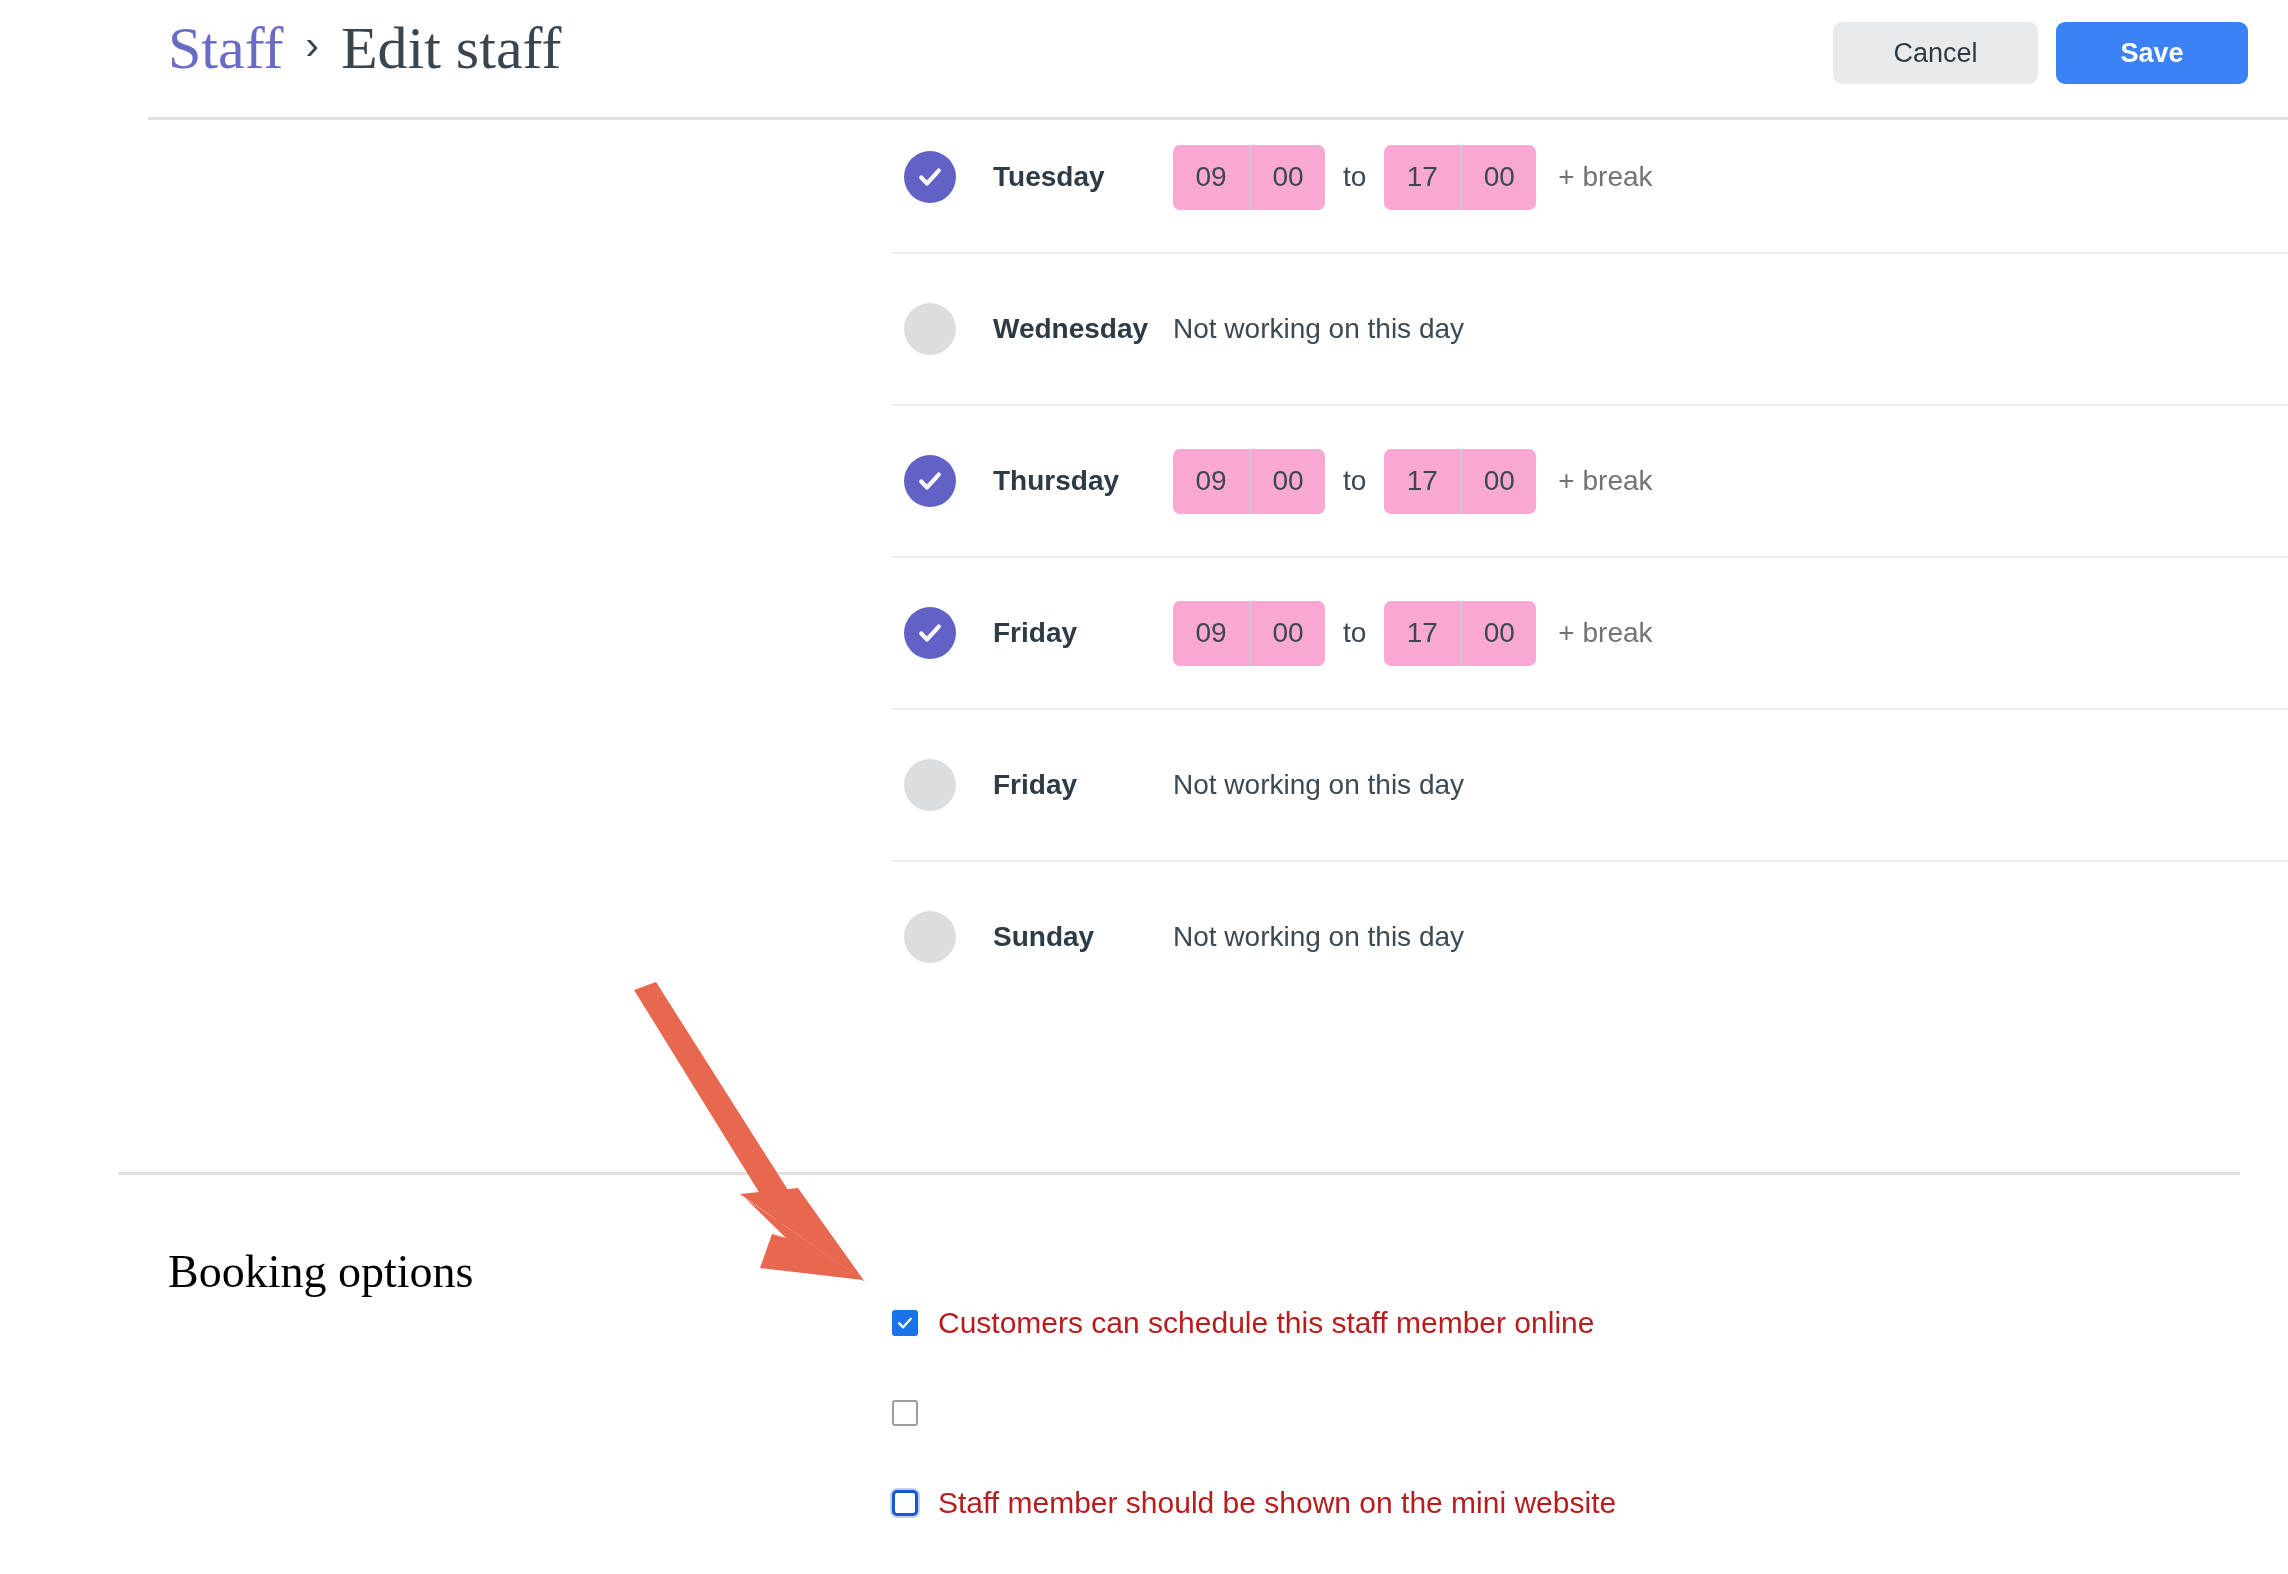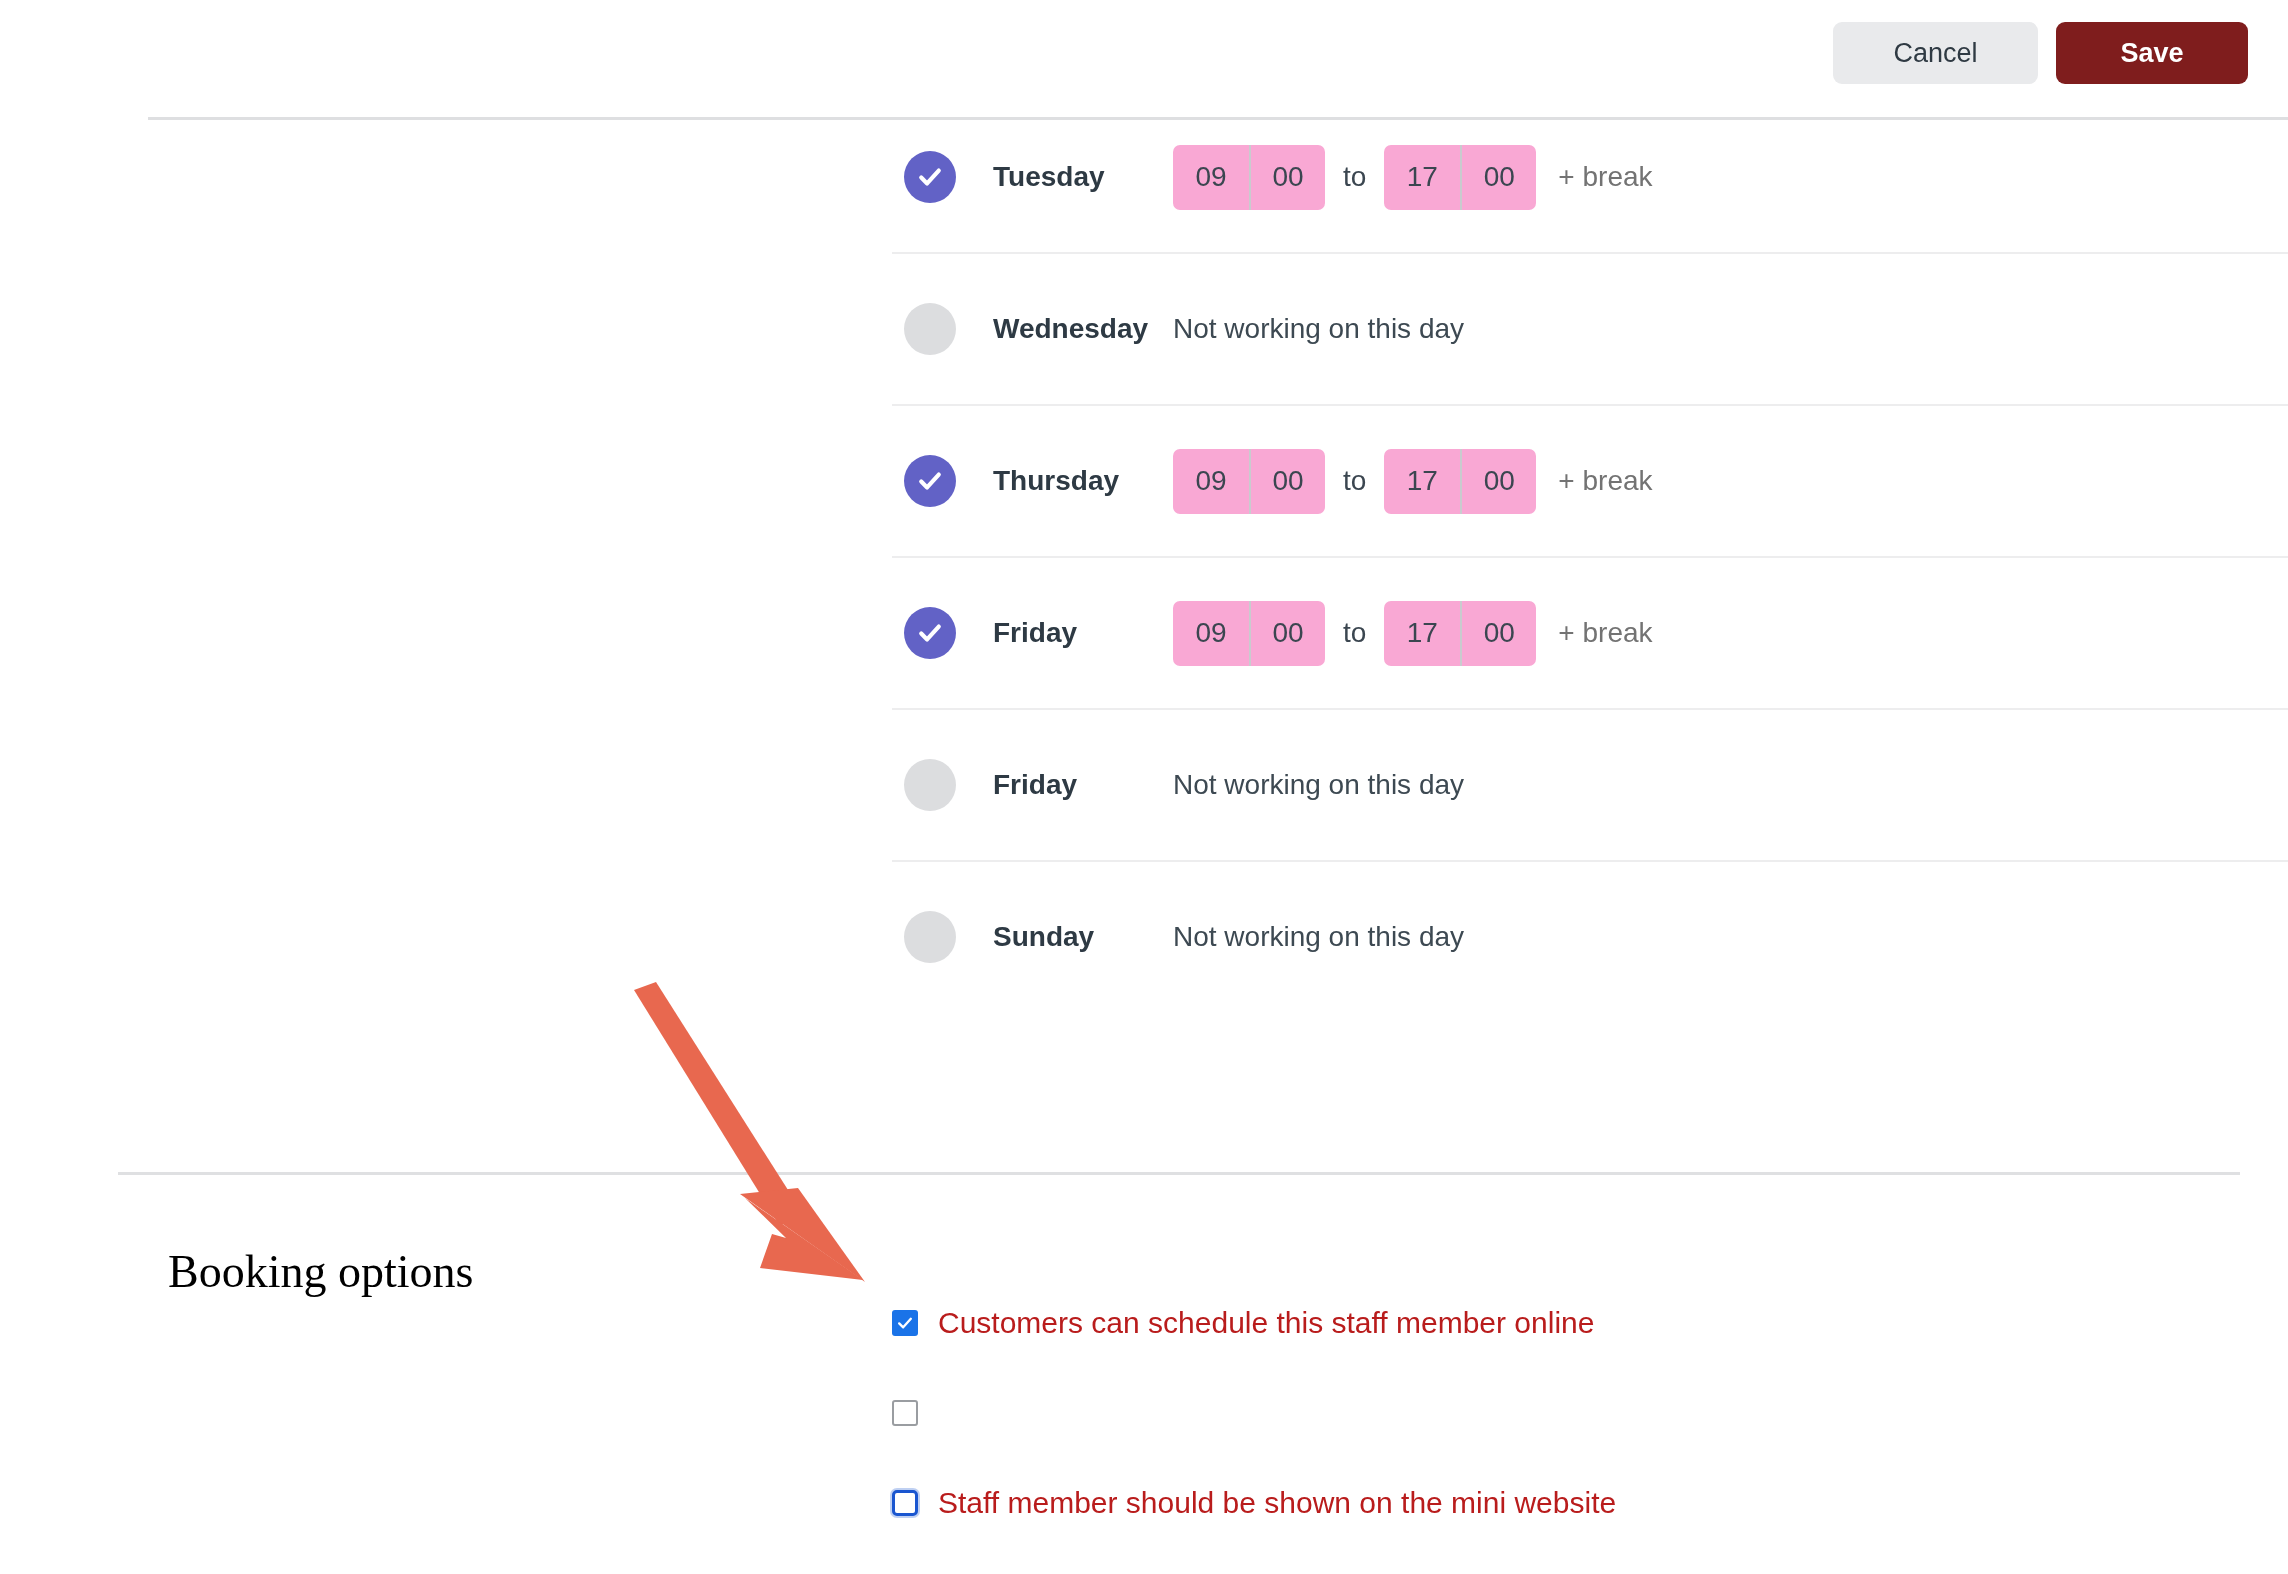--- a/index.html
+++ b/index.html
@@ -110,21 +110,21 @@
     justify-content: center;
     padding: 0 20px;
   }
   .btn-cancel {
     width: 205px;
     background: #e9eaec;
     color: #2f3a43;
   }
   .btn-save {
     width: 192px;
-    background: #7f1d1d;
+    background: #3b82f6;
     color: #ffffff;
     font-weight: bold;
   }
 
   
   .schedule {
     position: absolute;
     left: 892px;
     top: 0px;
     width: 1396px;
@@ -414,20 +414,25 @@
       <div class="day-row">
         <div class="day-toggle off"></div>
         <div class="day-name">Sunday</div>
         <div class="day-off-text">Not working on this day</div>
       </div>
     </div>
 
   <div class="sticky-fade"></div>
 
   <div class="header">
+    <div class="breadcrumb">
+      <a class="crumb-link" href="#">Staff</a>
+      <span class="crumb-sep">›</span>
+      <span class="crumb-current">Edit staff</span>
+    </div>
     <div class="header-rule"></div>
   </div>
 
   <div class="actions">
     <button class="btn btn-cancel">Cancel</button>
     <button class="btn btn-save">Save</button>
   </div>
 
   <div class="section-rule"></div>
 

